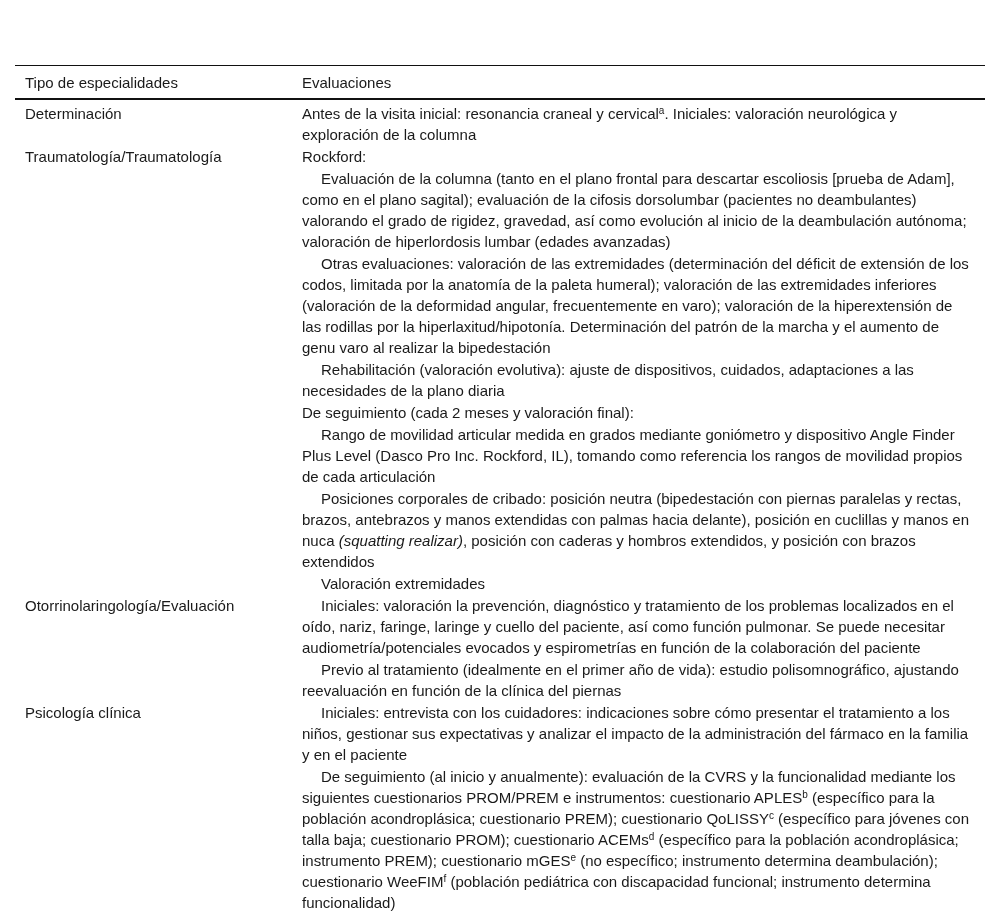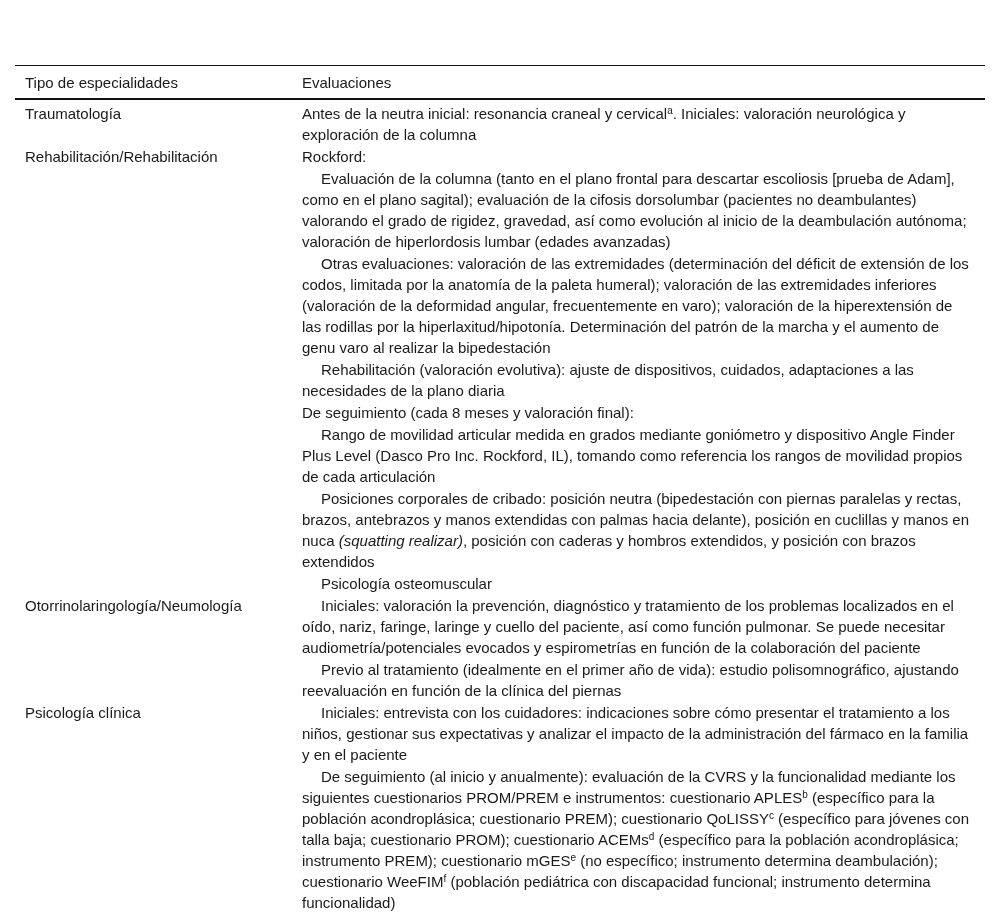--- a/index.html
+++ b/index.html
@@ -61,40 +61,40 @@
 <div class="table-wrap">
   <table>
     <thead>
       <tr>
         <th class="col1">Tipo de especialidades</th>
         <th>Evaluaciones</th>
       </tr>
     </thead>
     <tbody id="table-body">
       <tr>
-        <td class="col1">Traumatología</td>
+        <td class="col1">Determinación</td>
         <td>
-            <div class="para"><span>Antes de la neutra inicial: resonancia craneal y cervical</span><sup>a</sup><span>. Iniciales: valoración neurológica y exploración de la columna</span></div>
+            <div class="para"><span>Antes de la visita inicial: resonancia craneal y cervical</span><sup>a</sup><span>. Iniciales: valoración neurológica y exploración de la columna</span></div>
           </td>
       </tr>
       <tr>
-        <td class="col1">Rehabilitación/Rehabilitación</td>
+        <td class="col1">Traumatología/Traumatología</td>
         <td>
             <div class="para"><span>Rockford:</span></div>
             <div class="para indent"><span>Evaluación de la columna (tanto en el plano frontal para descartar escoliosis [prueba de Adam], como en el plano sagital); evaluación de la cifosis dorsolumbar (pacientes no deambulantes) valorando el grado de rigidez, gravedad, así como evolución al inicio de la deambulación autónoma; valoración de hiperlordosis lumbar (edades avanzadas)</span></div>
             <div class="para indent"><span>Otras evaluaciones: valoración de las extremidades (determinación del déficit de extensión de los codos, limitada por la anatomía de la paleta humeral); valoración de las extremidades inferiores (valoración de la deformidad angular, frecuentemente en varo); valoración de la hiperextensión de las rodillas por la hiperlaxitud/hipotonía. Determinación del patrón de la marcha y el aumento de genu varo al realizar la bipedestación</span></div>
             <div class="para indent"><span>Rehabilitación (valoración evolutiva): ajuste de dispositivos, cuidados, adaptaciones a las necesidades de la plano diaria</span></div>
-            <div class="para"><span>De seguimiento (cada 8 meses y valoración final):</span></div>
+            <div class="para"><span>De seguimiento (cada 2 meses y valoración final):</span></div>
             <div class="para indent"><span>Rango de movilidad articular medida en grados mediante goniómetro y dispositivo Angle Finder Plus Level (Dasco Pro Inc. Rockford, IL), tomando como referencia los rangos de movilidad propios de cada articulación</span></div>
             <div class="para indent"><span>Posiciones corporales de cribado: posición neutra (bipedestación con piernas paralelas y rectas, brazos, antebrazos y manos extendidas con palmas hacia delante), posición en cuclillas y manos en nuca </span><em>(squatting realizar)</em><span>, posición con caderas y hombros extendidos, y posición con brazos extendidos</span></div>
-            <div class="para indent"><span>Psicología osteomuscular</span></div>
+            <div class="para indent"><span>Valoración extremidades</span></div>
           </td>
       </tr>
       <tr>
-        <td class="col1">Otorrinolaringología/Neumología</td>
+        <td class="col1">Otorrinolaringología/Evaluación</td>
         <td>
             <div class="para indent"><span>Iniciales: valoración la prevención, diagnóstico y tratamiento de los problemas localizados en el oído, nariz, faringe, laringe y cuello del paciente, así como función pulmonar. Se puede necesitar audiometría/potenciales evocados y espirometrías en función de la colaboración del paciente</span></div>
             <div class="para indent"><span>Previo al tratamiento (idealmente en el primer año de vida): estudio polisomnográfico, ajustando reevaluación en función de la clínica del piernas</span></div>
           </td>
       </tr>
       <tr>
         <td class="col1">Psicología clínica</td>
         <td>
             <div class="para indent"><span>Iniciales: entrevista con los cuidadores: indicaciones sobre cómo presentar el tratamiento a los niños, gestionar sus expectativas y analizar el impacto de la administración del fármaco en la familia y en el paciente</span></div>
             <div class="para indent"><span>De seguimiento (al inicio y anualmente): evaluación de la CVRS y la funcionalidad mediante los siguientes cuestionarios PROM/PREM e instrumentos: cuestionario APLES</span><sup>b</sup><span> (específico para la población acondroplásica; cuestionario PREM); cuestionario QoLISSY</span><sup>c</sup><span> (específico para jóvenes con talla baja; cuestionario PROM); cuestionario ACEMs</span><sup>d</sup><span> (específico para la población acondroplásica; instrumento PREM); cuestionario mGES</span><sup>e</sup><span> (no específico; instrumento determina deambulación); cuestionario WeeFIM</span><sup>f</sup><span> (población pediátrica con discapacidad funcional; instrumento determina funcionalidad)</span></div>

